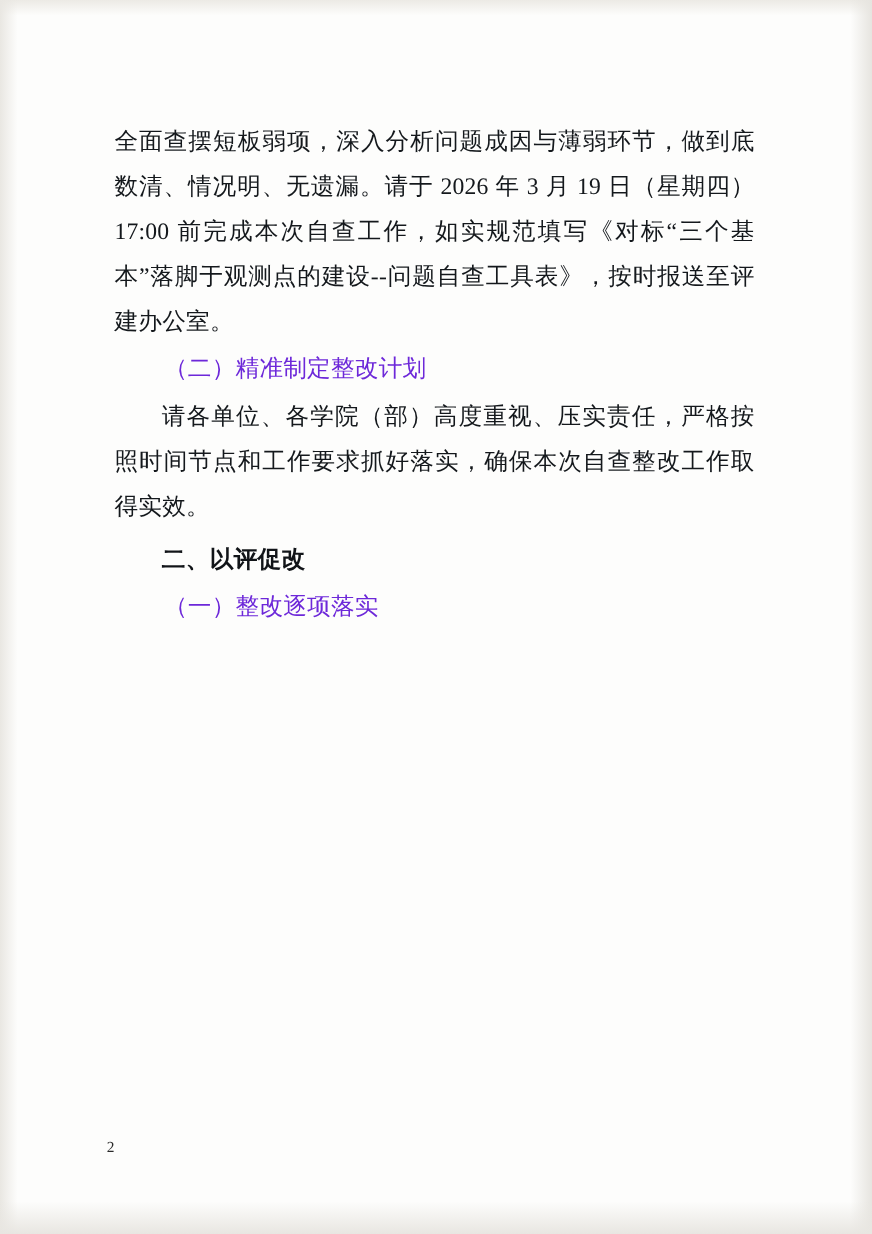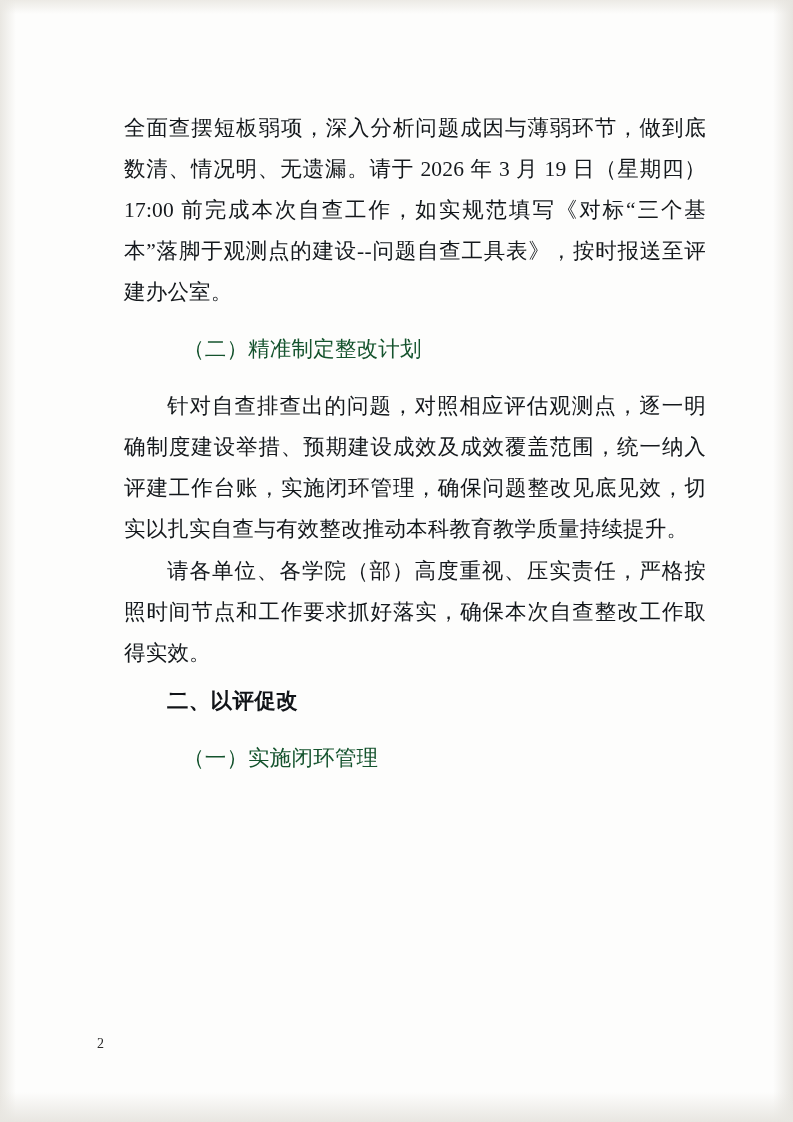--- a/index.html
+++ b/index.html
@@ -47,21 +47,21 @@
   }
   .scan-edge-bottom {
     position: absolute;
     left: 0; bottom: 0;
     width: 793px; height: 30px;
     background: linear-gradient(to top, #e8e6e1, rgba(253,253,252,0));
     pointer-events: none;
   }
   .content {
     position: absolute;
-    left: 124px;
+    left: 104px;
     top: 108px;
     width: 582px;
   }
   p.para {
     margin: 0 0 1px 0;
     font-size: 21.5px;
     line-height: 41px;
     text-align: justify;
     text-justify: inter-ideograph;
     letter-spacing: 0.2px;
@@ -75,26 +75,26 @@
     margin: 0;
     font-size: 21.5px;
     line-height: 41px;
     font-weight: bold;
     text-indent: 43px;
     letter-spacing: 0.3px;
     color: #111418;
     font-family: "Liberation Sans", "DejaVu Sans", sans-serif;
   }
   p.subheading {
-    margin: 16px;
+    margin: 2px;
     font-size: 21.5px;
     line-height: 41px;
     text-indent: 43px;
     letter-spacing: 0.2px;
-    color: #14532d;
+    color: #6d28d9;
   }
   .spacer-sm { height: 6px; }
   .page-number {
     position: absolute;
     left: 97px;
     top: 1036px;
     font-size: 14px;
     color: #2a2a2a;
     font-family: "Liberation Serif", "DejaVu Serif", serif;
   }
@@ -107,29 +107,28 @@
   <div class="scan-edge-left"></div>
   <div class="scan-edge-right"></div>
   <div class="scan-edge-bottom"></div>
 
   <div class="content">
 
     <p class="para noindent">全面查摆短板弱项，深入分析问题成因与薄弱环节，做到底数清、情况明、无遗漏。请于 2026 年 3 月 19 日（星期四）17:00 前完成本次自查工作，如实规范填写《对标“三个基本”落脚于观测点的建设--问题自查工具表》，按时报送至评建办公室。</p>
 
     <p class="subheading">（二）精准制定整改计划</p>
 
-    <p class="para">针对自查排查出的问题，对照相应评估观测点，逐一明确制度建设举措、预期建设成效及成效覆盖范围，统一纳入评建工作台账，实施闭环管理，确保问题整改见底见效，切实以扎实自查与有效整改推动本科教育教学质量持续提升。</p>
 
     <p class="para">请各单位、各学院（部）高度重视、压实责任，严格按照时间节点和工作要求抓好落实，确保本次自查整改工作取得实效。</p>
 
     <div class="spacer-sm"></div>
 
     <p class="heading">二、以评促改</p>
 
-    <p class="subheading">（一）实施闭环管理</p>
+    <p class="subheading">（一）整改逐项落实</p>
 
 
 
 
   </div>
 
   <div class="page-number">2</div>
 </div>
 
 </body></html>

